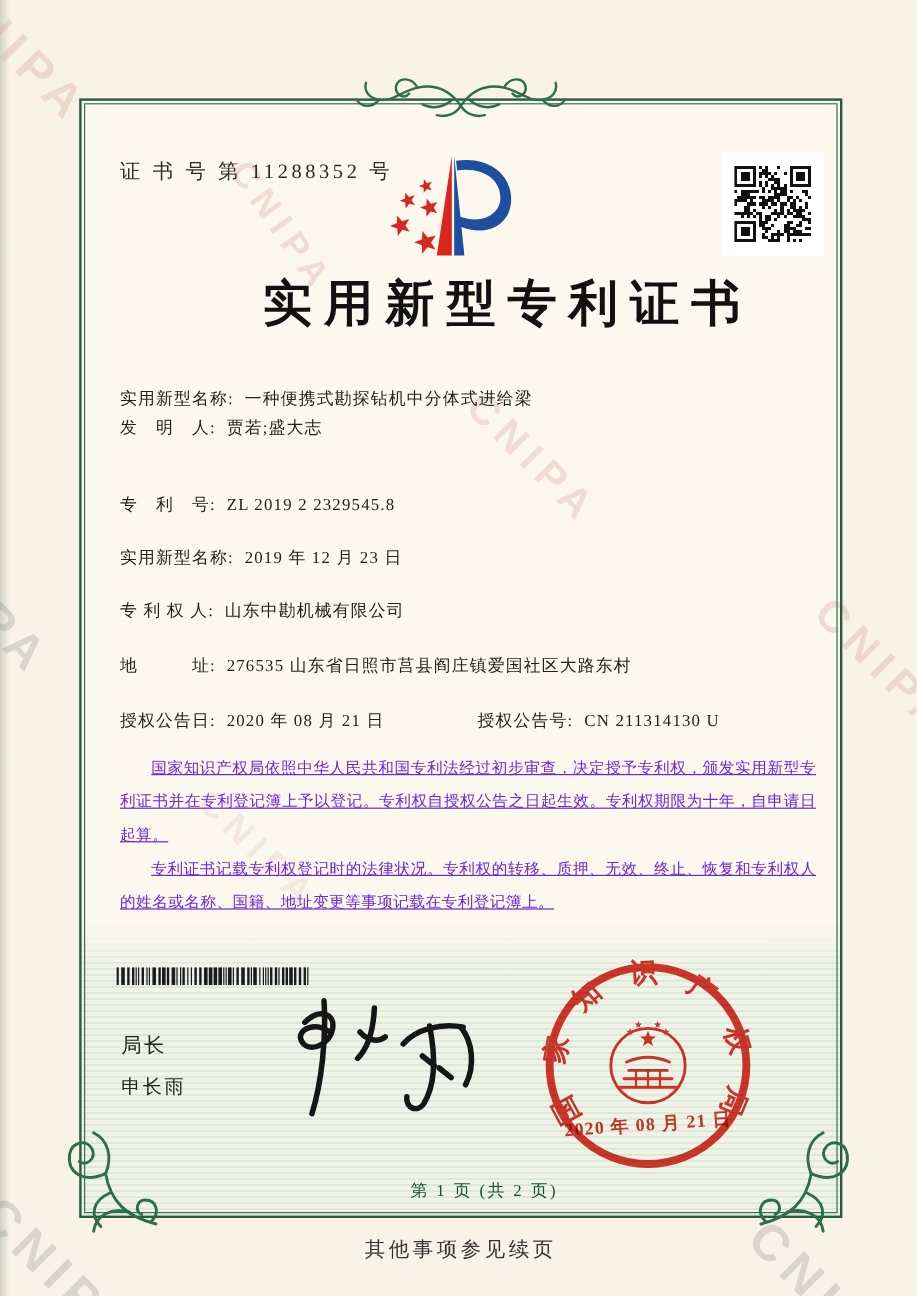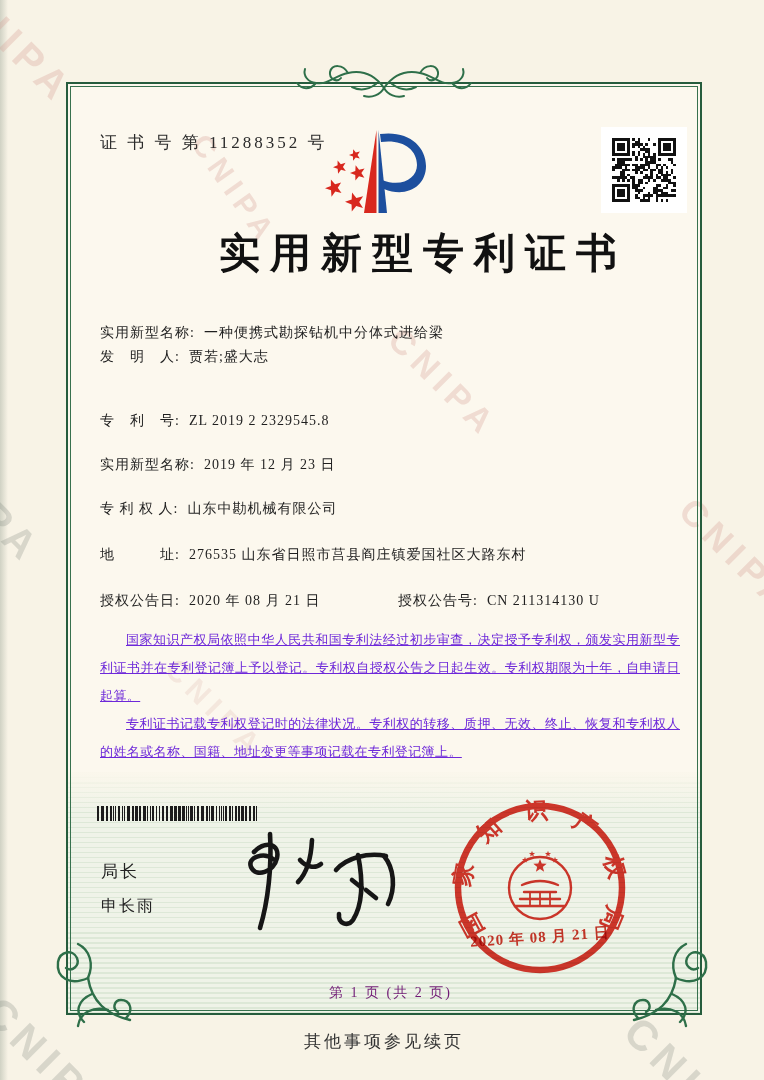--- a/index.html
+++ b/index.html
@@ -48,22 +48,22 @@
   .paras p{margin:0; text-indent:2em;}
   .barcode{position:absolute; left:97px; top:806px;}
   .signer-title{position:absolute; left:101px; top:860px; font-size:17px; letter-spacing:2px;}
   .signer-name{position:absolute; left:101px; top:896px; font-size:16px; letter-spacing:2px;}
   .signature{position:absolute; left:224px; top:828px;}
   .seal{position:absolute; left:450px; top:798px; width:180px; height:180px;
       z-index:7; mix-blend-mode:multiply; opacity:.93;}
   .seal-date{position:absolute; left:0; top:130px; width:180px; text-align:center;
       font-size:15px; font-weight:bold; color:#d0281c; letter-spacing:1px;
       transform:rotate(-4deg); white-space:nowrap;}
-  .page-indicator{position:absolute; left:66px; top:984px; width:649px;
-      text-align:center; font-size:14px; letter-spacing:2px; color:#701a75; z-index:6;}
+  .page-indicator{position:absolute; left:79px; top:984px; width:649px;
+      text-align:center; font-size:14px; letter-spacing:2px; color:#14532d; z-index:6;}
   .footer-note{position:absolute; left:66px; top:1030px; width:636px;
       text-align:center; font-size:17px; letter-spacing:3px; color:#333;}
 </style>
 </head>
 <body>
 
 <div class="page">
   <div class="edge-shade"></div>
 
   <div class="wm wm-pink" style="left:-28px;top:-30px;font-size:40px;">CNIPA</div>

